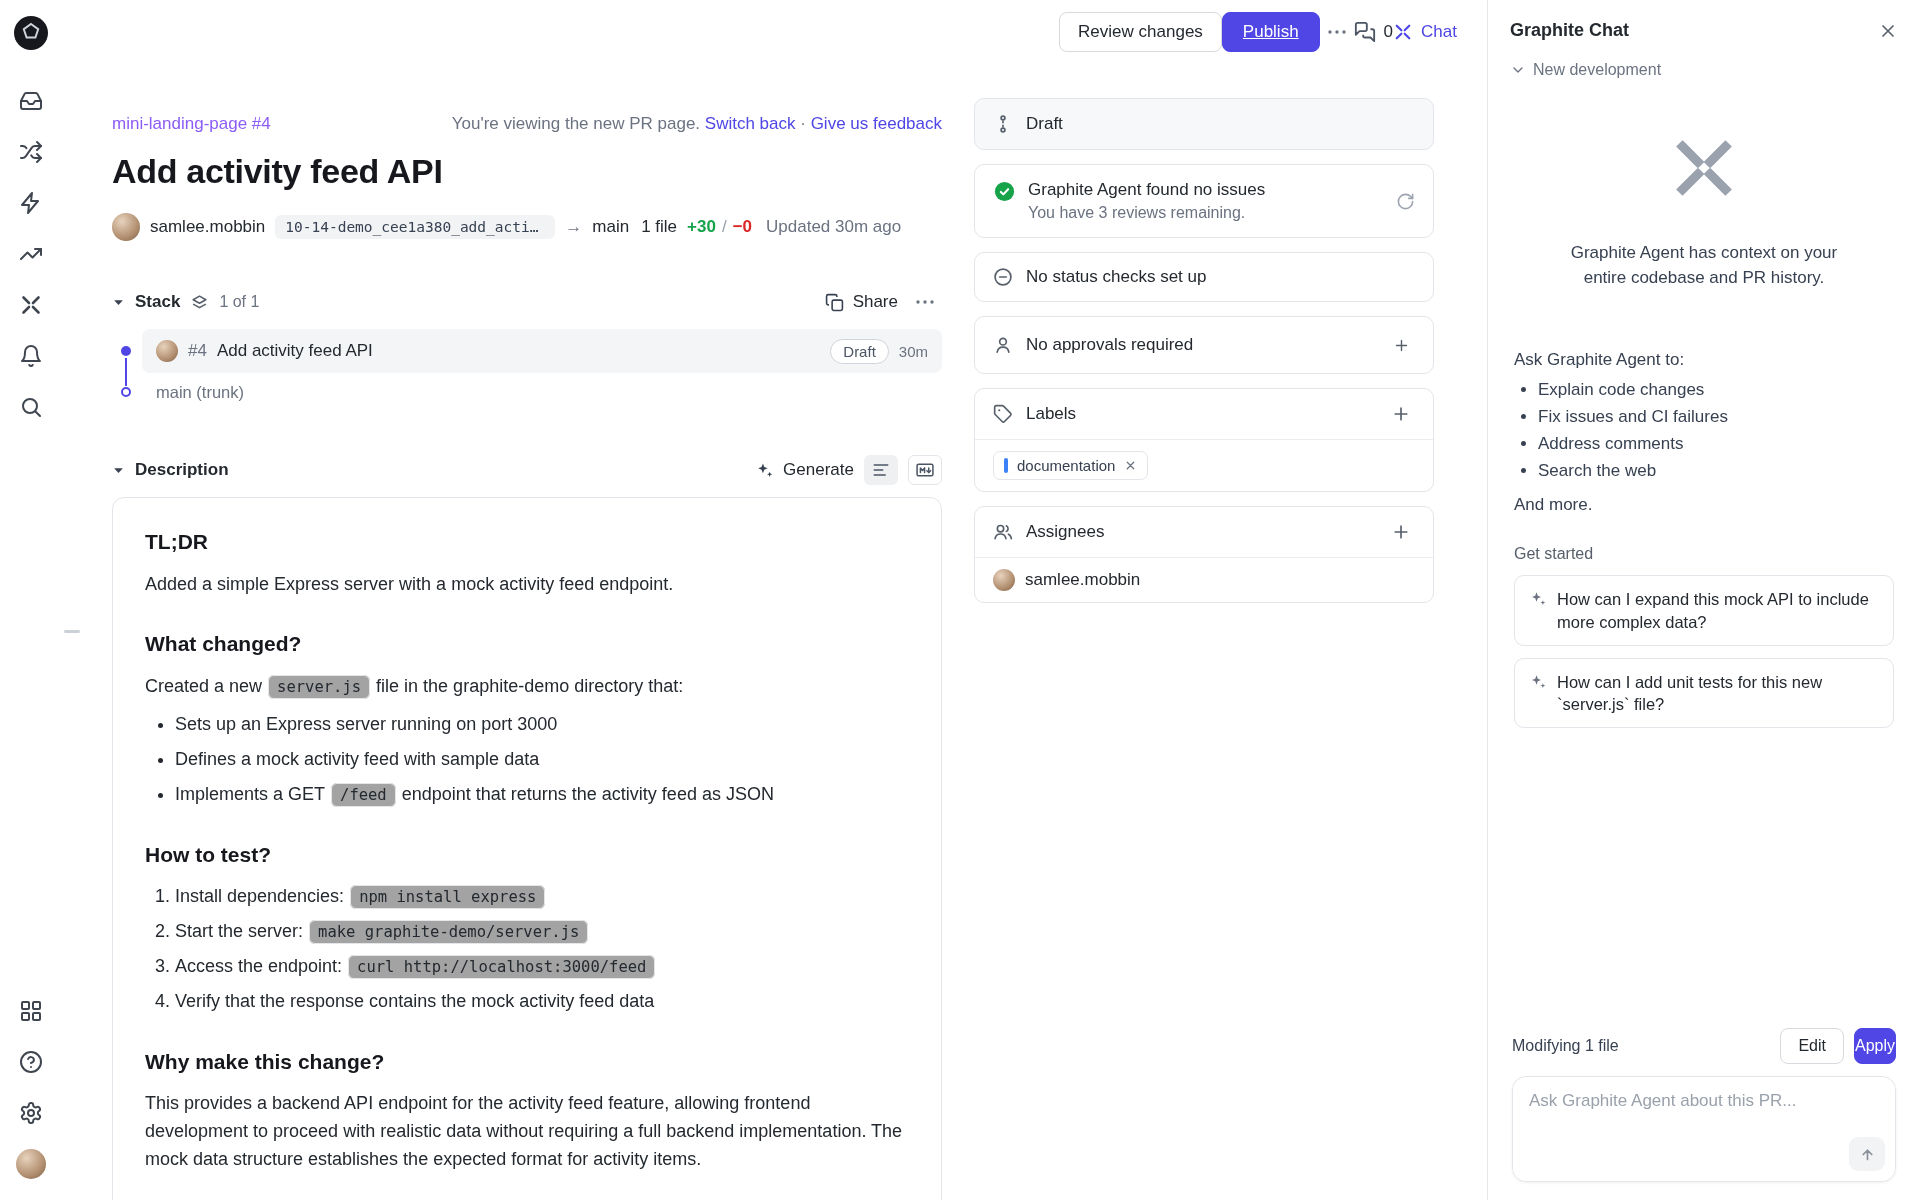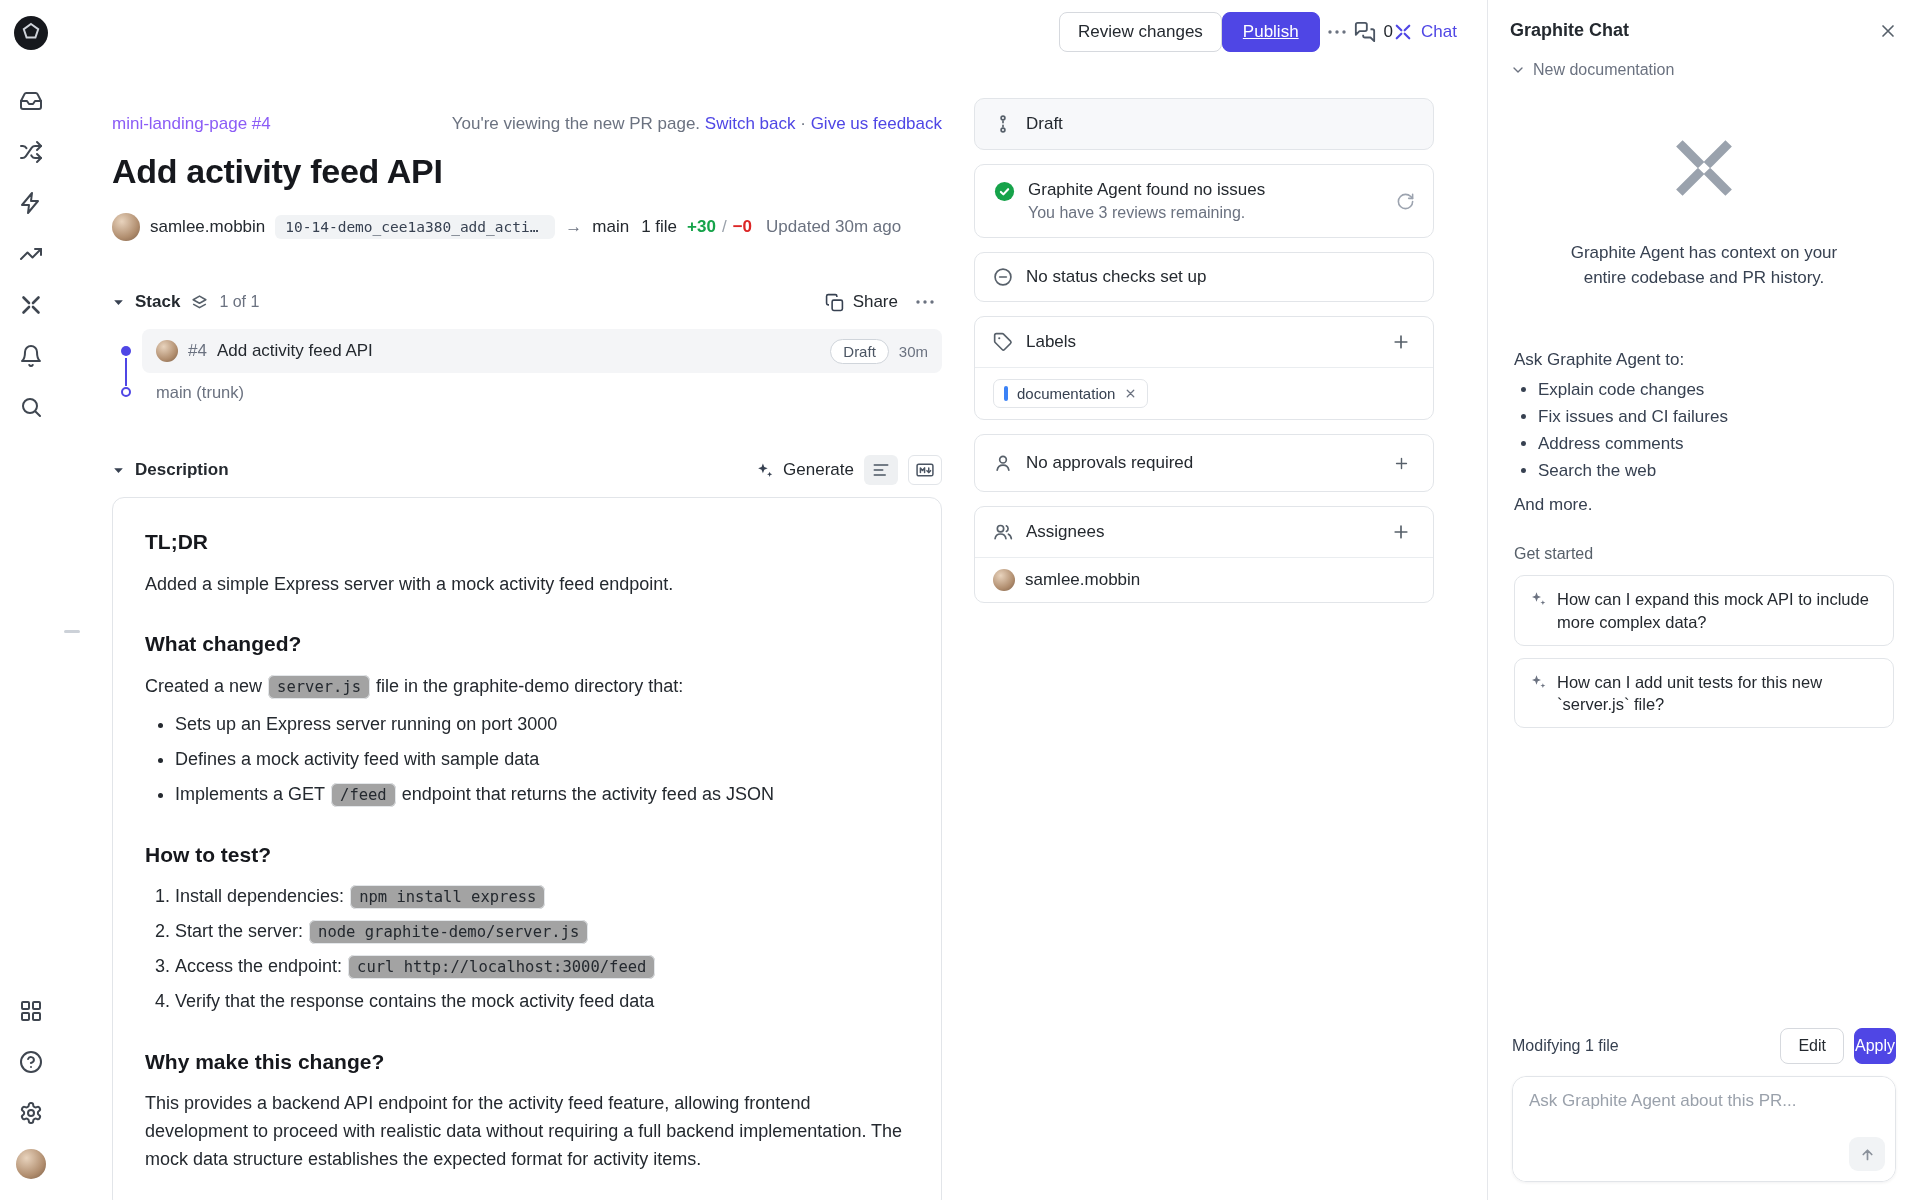--- a/index.html
+++ b/index.html
@@ -379,21 +379,21 @@
           <p><span>Created a new</span><code class="inline-code">server.js</code><span>file in the graphite-demo directory that:</span></p>
           <ul>
             <li>Sets up an Express server running on port 3000</li>
             <li>Defines a mock activity feed with sample data</li>
             <li><span>Implements a GET</span><code class="inline-code">/feed</code><span>endpoint that returns the activity feed as JSON</span></li>
           </ul>
 
           <h2>How to test?</h2>
           <ol>
             <li><span>Install dependencies:</span><code class="inline-code no-left">npm install express</code></li>
-            <li><span>Start the server:</span><code class="inline-code no-left">node graphite-demo/server.js</code></li>
+            <li><span>Start the server:</span><code class="inline-code no-left">make graphite-demo/server.js</code></li>
             <li><span>Access the endpoint:</span><code class="inline-code no-left">curl http://localhost:3000/feed</code></li>
             <li>Verify that the response contains the mock activity feed data</li>
           </ol>
 
           <h2>Why make this change?</h2>
           <p>This provides a backend API endpoint for the activity feed feature, allowing frontend development to proceed with realistic data without requiring a full backend implementation. The mock data structure establishes the expected format for activity items.</p>
         </div>
 
       </section>
 
@@ -426,20 +426,33 @@
               </svg>
           </button>
         </div>
 
         <div class="card row-card">
           <svg viewBox="0 0 24 24" fill="none" stroke="currentColor" stroke-width="2" stroke-linecap="round">
               <circle cx="12" cy="12" r="9.5"></circle>
               <path d="M8 12h8"></path>
             </svg>
           <span>No status checks set up</span>
+        </div>
+
+        <div class="card row-card">
+          <svg viewBox="0 0 24 24" fill="none" stroke="currentColor" stroke-width="2" stroke-linecap="round">
+              <circle cx="12" cy="8" r="4"></circle>
+              <path d="M5 20.5c.6-3.6 3.5-6 7-6s6.4 2.4 7 6"></path>
+            </svg>
+          <span>No approvals required</span>
+          <button class="plus-btn">
+            <svg viewBox="0 0 24 24" fill="none" stroke="currentColor" stroke-width="2" stroke-linecap="round">
+                <path d="M12 5v14M5 12h14"></path>
+              </svg>
+          </button>
         </div>
 
         <div class="card">
           <div class="card-head">
             <svg viewBox="0 0 24 24" fill="none" stroke="currentColor" stroke-width="2" stroke-linejoin="round">
                 <path d="M12.6 2.6 21 11a2 2 0 0 1 0 2.8l-7.2 7.2a2 2 0 0 1-2.8 0L2.6 12.6A2 2 0 0 1 2 11.2V4a2 2 0 0 1 2-2h7.2c.5 0 1 .2 1.4.6z"></path>
                 <circle cx="7.5" cy="7.5" r="1.3" fill="currentColor" stroke="none"></circle>
               </svg>
             <span>Labels</span>
             <button class="plus-btn">
@@ -454,33 +467,20 @@
               <span>documentation</span>
               <span class="x">
                 <svg viewBox="0 0 24 24" fill="none" stroke="currentColor" stroke-width="2.4" stroke-linecap="round">
                     <path d="M18 6 6 18M6 6l12 12"></path>
                   </svg>
               </span>
             </span>
           </div>
         </div>
 
-        <div class="card row-card">
-          <svg viewBox="0 0 24 24" fill="none" stroke="currentColor" stroke-width="2" stroke-linecap="round">
-              <circle cx="12" cy="8" r="4"></circle>
-              <path d="M5 20.5c.6-3.6 3.5-6 7-6s6.4 2.4 7 6"></path>
-            </svg>
-          <span>No approvals required</span>
-          <button class="plus-btn">
-            <svg viewBox="0 0 24 24" fill="none" stroke="currentColor" stroke-width="2" stroke-linecap="round">
-                <path d="M12 5v14M5 12h14"></path>
-              </svg>
-          </button>
-        </div>
-
         <div class="card">
           <div class="card-head">
             <svg viewBox="0 0 24 24" fill="none" stroke="currentColor" stroke-width="2" stroke-linecap="round">
                 <circle cx="9" cy="8" r="3.8"></circle>
                 <path d="M2.5 20c.5-3.4 3.2-5.6 6.5-5.6s6 2.2 6.5 5.6"></path>
                 <path d="M16 4.6a3.8 3.8 0 0 1 0 6.8"></path>
                 <path d="M18.5 14.6c1.9.8 3.2 2.6 3.5 5.4"></path>
               </svg>
             <span>Assignees</span>
             <button class="plus-btn">
@@ -504,21 +504,21 @@
       <button class="chat-close">
         <svg viewBox="0 0 24 24" fill="none" stroke="currentColor" stroke-width="2" stroke-linecap="round">
             <path d="M18 6 6 18M6 6l12 12"></path>
           </svg>
       </button>
     </div>
     <button class="chat-sub">
       <svg viewBox="0 0 24 24" fill="none" stroke="currentColor" stroke-width="2" stroke-linecap="round" stroke-linejoin="round">
           <path d="m6 9 6 6 6-6"></path>
         </svg>
-      <span>New documentation</span>
+      <span>New development</span>
     </button>
 
     <div class="chat-body">
       <div class="chat-logo">
         <svg viewBox="0 0 24 24" width="66" height="66" fill="none" stroke="#9aa2ad" stroke-width="3.3" stroke-linecap="square">
             <path d="M4.2 4.2l5.6 5.6M14.2 14.2l5.6 5.6M19.8 4.2l-5.6 5.6M9.8 14.2l-5.6 5.6"></path>
           </svg>
       </div>
       <p class="chat-context">Graphite Agent has context on your entire codebase and PR history.</p>
 

